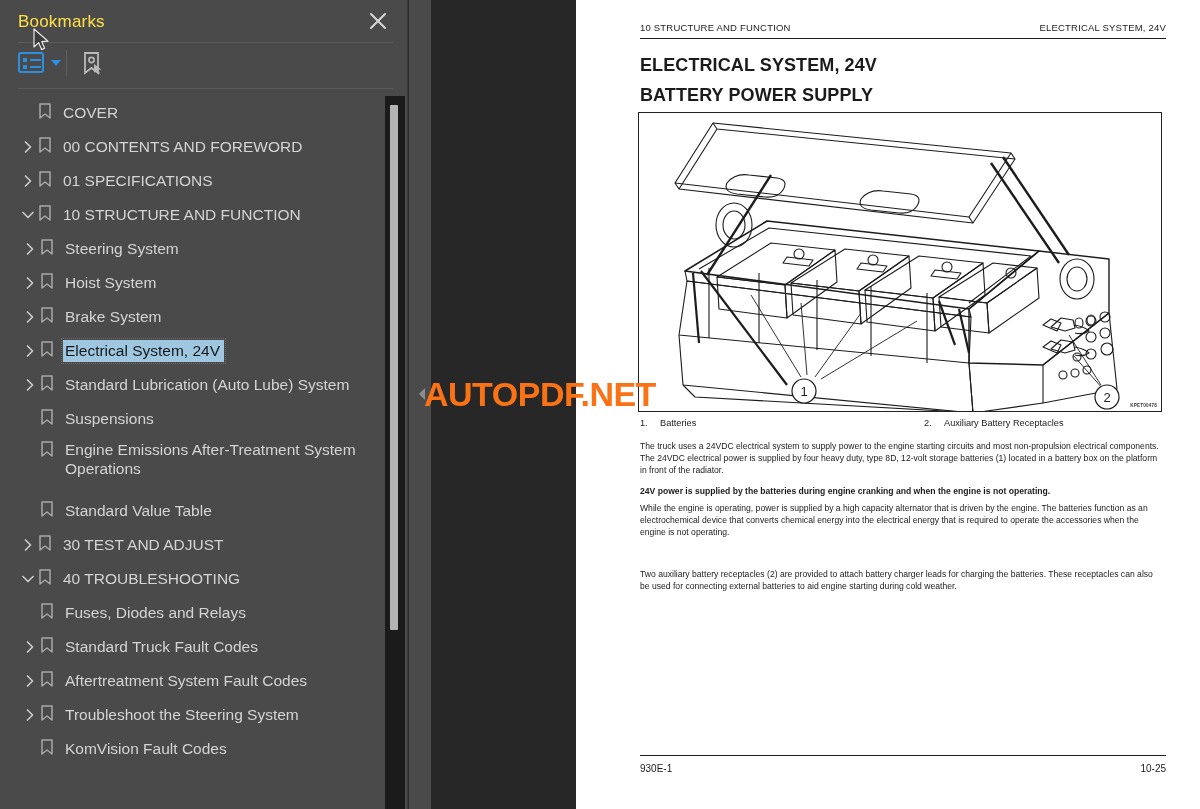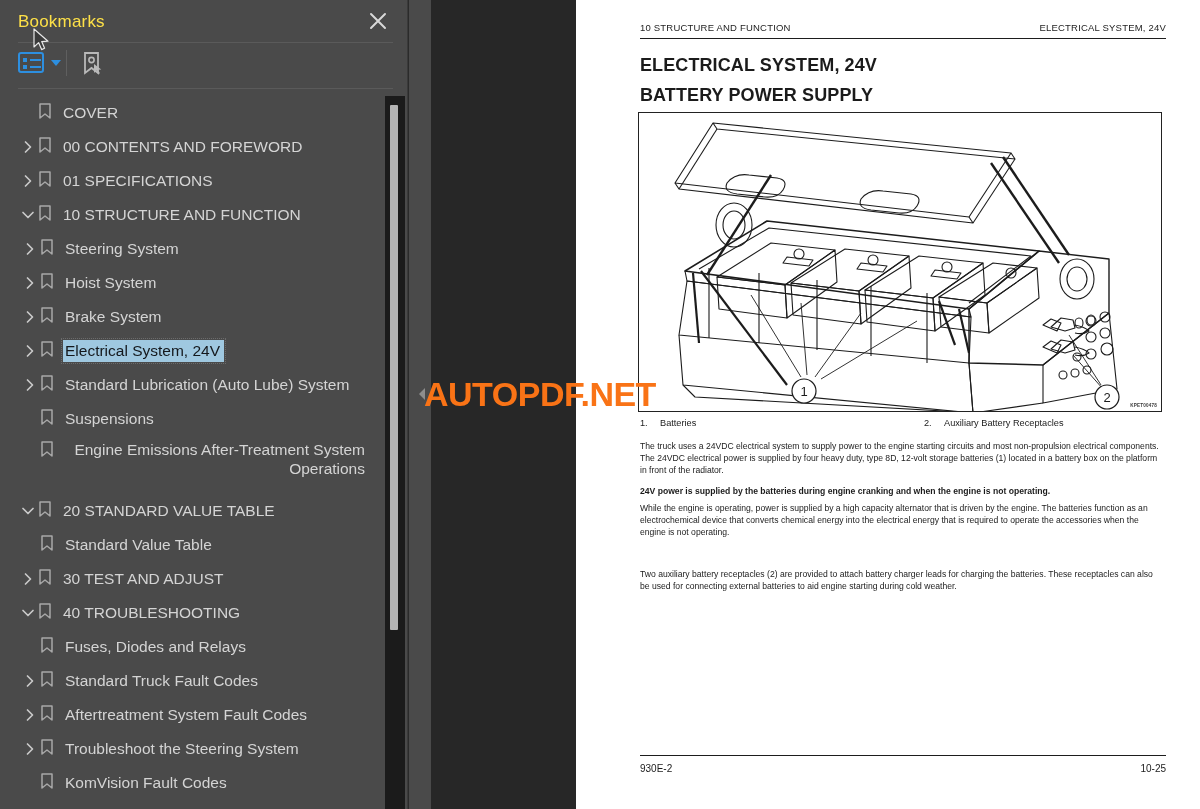--- a/index.html
+++ b/index.html
@@ -59,21 +59,21 @@
   }
   .tb-bm{ position:absolute; left:78px; top:6px; }
 
   
   #tree{
     position:absolute; left:0; top:96px; width:408px; bottom:0;
     overflow:hidden;
   }
   .row{
     position:relative; height:34px; display:flex; align-items:center;
-    color:#d4d4d4; font-size:15.5px; white-space:nowrap;text-align:right;
+    color:#d4d4d4; font-size:15.5px; white-space:nowrap;
   }
   .row.two-line{ height:58px; align-items:flex-start; padding-top:4px; }
   .arrow{
     width:16px; height:16px; flex:0 0 16px; position:relative;
   }
   .arrow svg{ display:block; }
   .bmk{ width:18px; flex:0 0 18px; margin-right:9px; }
   .lbl{ line-height:1.24; white-space:normal; }
   .row.sel .lbl{
     background:#9fc8e0; color:#14181c;
@@ -312,31 +312,20 @@
             <path d="M4 2 h10 v14 l-5 -4 l-5 4 z" fill="none" stroke="#a8a8a8" stroke-width="1.5" stroke-linejoin="round"></path>
           </svg></span>
         <span class="lbl">Suspensions</span>
       </div>
       <div class="row lvl1 two-line">
         <span class="arrow"></span>
         <span class="bmk"><svg width="18" height="18" viewBox="0 0 18 18">
             <path d="M4 2 h10 v14 l-5 -4 l-5 4 z" fill="none" stroke="#a8a8a8" stroke-width="1.5" stroke-linejoin="round"></path>
           </svg></span>
         <span class="lbl" style="max-width: 300px;">Engine Emissions After-Treatment System Operations</span>
-      </div>
-      <div class="row lvl0">
-        <span class="arrow">
-          <svg width="16" height="16" viewBox="0 0 16 16">
-            <path d="M3 5.5 L8 10.5 L13 5.5" fill="none" stroke="#c9c9c9" stroke-width="1.7" stroke-linecap="round" stroke-linejoin="round"></path>
-          </svg>
-        </span>
-        <span class="bmk"><svg width="18" height="18" viewBox="0 0 18 18">
-            <path d="M4 2 h10 v14 l-5 -4 l-5 4 z" fill="none" stroke="#a8a8a8" stroke-width="1.5" stroke-linejoin="round"></path>
-          </svg></span>
-        <span class="lbl">20 STANDARD VALUE TABLE</span>
       </div>
       <div class="row lvl1">
         <span class="arrow"></span>
         <span class="bmk"><svg width="18" height="18" viewBox="0 0 18 18">
             <path d="M4 2 h10 v14 l-5 -4 l-5 4 z" fill="none" stroke="#a8a8a8" stroke-width="1.5" stroke-linejoin="round"></path>
           </svg></span>
         <span class="lbl">Standard Value Table</span>
       </div>
       <div class="row lvl0">
         <span class="arrow">
@@ -554,21 +543,21 @@
     </span>
   </div>
 
   <p class="para" id="p1">The truck uses a 24VDC electrical system to supply power to the engine starting circuits and most non-propulsion electrical components. The 24VDC electrical power is supplied by four heavy duty, type 8D, 12-volt storage batteries (1) located in a battery box on the platform in front of the radiator.</p>
   <p class="para" id="p2">24V power is supplied by the batteries during engine cranking and when the engine is not operating.</p>
   <p class="para" id="p3">While the engine is operating, power is supplied by a high capacity alternator that is driven by the engine. The batteries function as an electrochemical device that converts chemical energy into the electrical energy that is required to operate the accessories when the engine is not operating.</p>
   <p class="para" id="p4">Two auxiliary battery receptacles (2) are provided to attach battery charger leads for charging the batteries. These receptacles can also be used for connecting external batteries to aid engine starting during cold weather.</p>
 
   <div id="pg-foot-rule"></div>
   <div id="pg-foot">
-    <span>930E-2</span>
+    <span>930E-1</span>
     <span>10-25</span>
   </div>
 </div>
 
 <div id="watermark">AUTOPDF.NET</div>
 
 <div id="cursor">
   <svg width="18" height="26" viewBox="0 0 18 26">
     <path d="M1 1 L1 19 L5.6 14.6 L8.6 21.6 L11.6 20.3 L8.7 13.6 L15 13.2 Z" fill="#3b3b3b" stroke="#e8e8e8" stroke-width="1.2" stroke-linejoin="round"></path>
   </svg>

